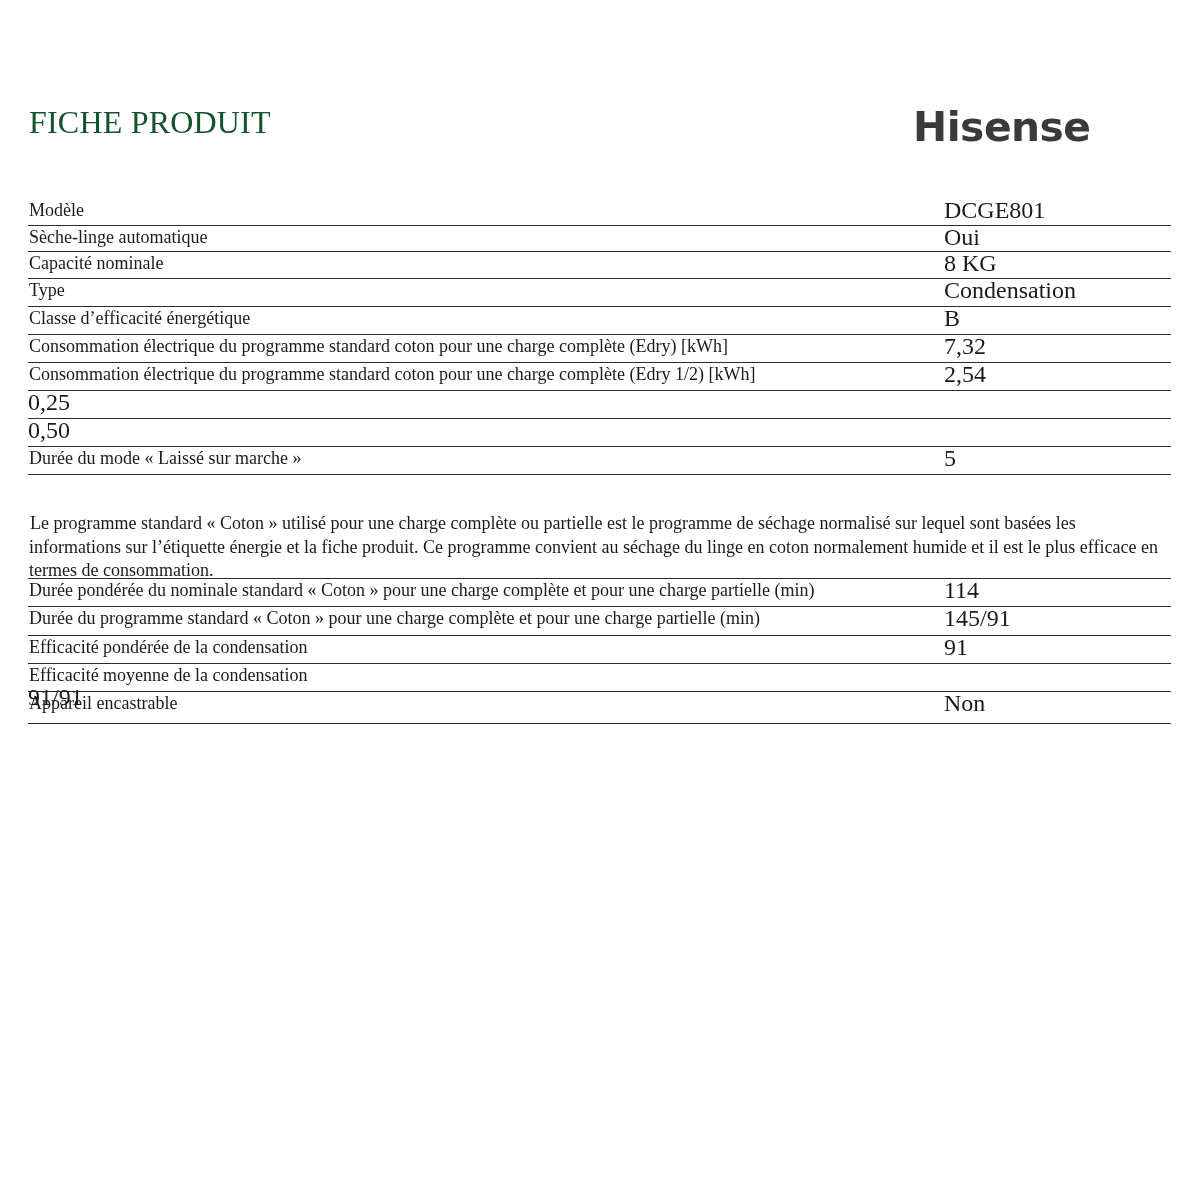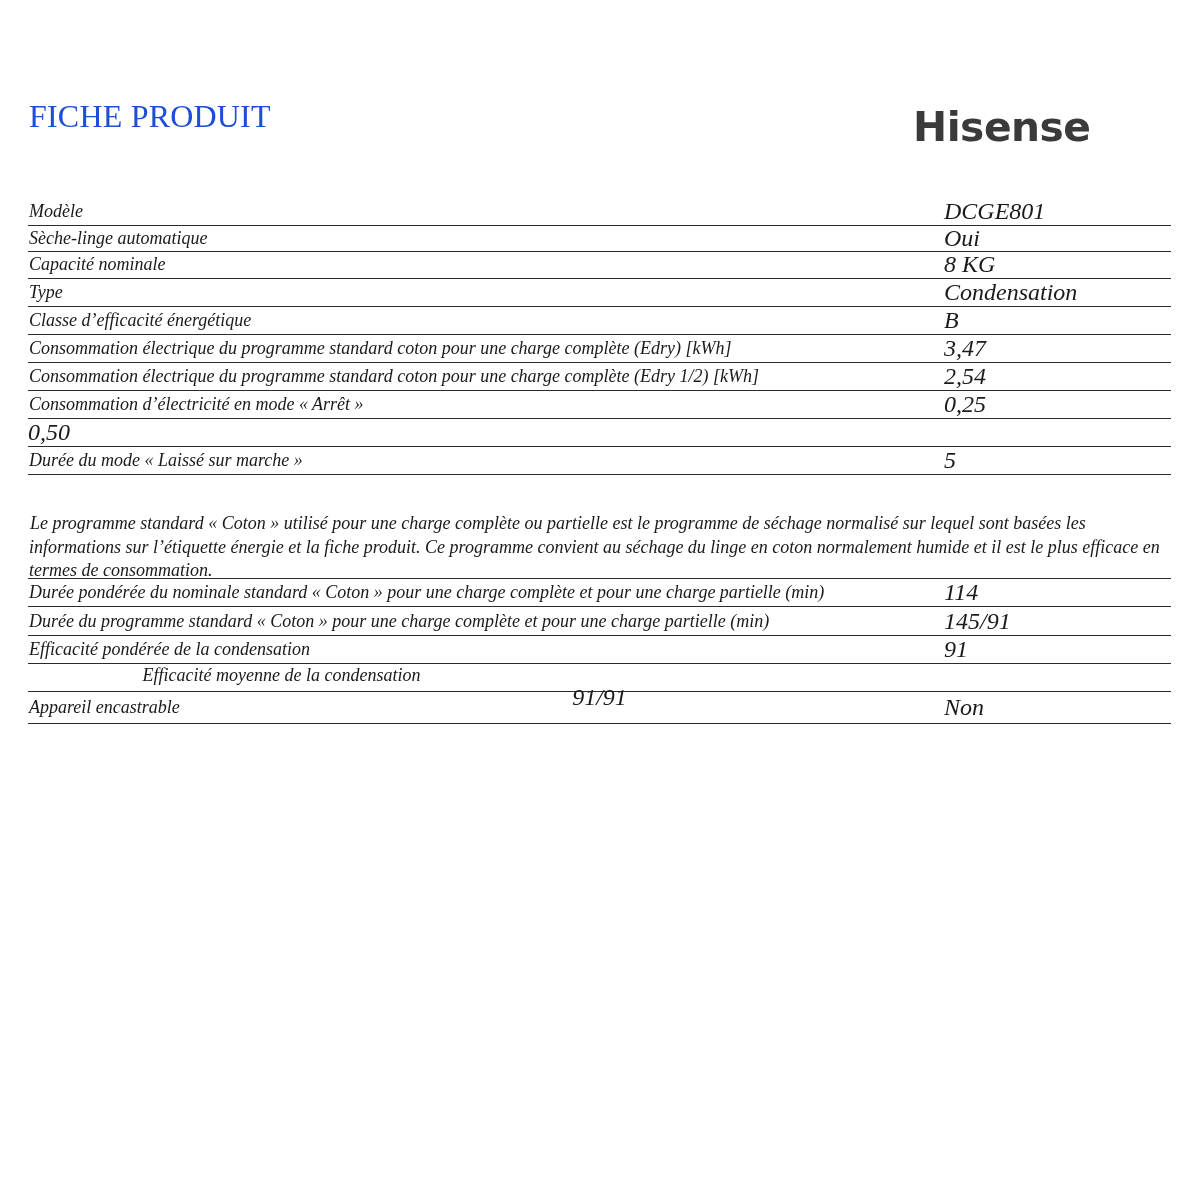--- a/index.html
+++ b/index.html
@@ -2,41 +2,40 @@
 <html><head>
   <meta charset="utf-8">
   <style>
     html, body { margin: 0; padding: 0; background: #ffffff; }
     body {
       width: 1200px; height: 1200px; position: relative; overflow: hidden;
       font-family: "DejaVu Serif", "Liberation Serif", serif;
       color: #1a1a1a;
     }
     .title {
-      position: absolute; left: 29px; top: 96px;
+      position: absolute; left: 29px; top: 102px;
       font-family: "Liberation Serif", "DejaVu Serif", serif;
-      font-size: 32px; letter-spacing: 0.2px; color: #1d4ed8;
+      font-size: 32px; letter-spacing: 0.2px; color: #14532d;
       line-height: 40px; white-space: nowrap;
     }
     .logo {
       position: absolute; left: 913px; top: 103px;
       font-family: "DejaVu Sans", "Liberation Sans", sans-serif;
       font-weight: bold; font-size: 40px; color: #3a3a3a;
       letter-spacing: -0.5px; line-height: 48px; white-space: nowrap;
       transform: scaleX(1.02); transform-origin: left center;
     }
     .table {
       position: absolute; left: 28px; top: 199px; width: 1143px;
     }
     .row {
       display: flex; border-bottom: 1.5px solid #2b2b2b;
       font-size: 16.5px; line-height: 22px;
-      height: 26.5px; align-items: center; box-sizing: border-box;
+      height: 26.5px; align-items: flex-start; box-sizing: border-box;
       padding-bottom: 1px;
-      font-style: italic;
     }
     .row .label {
       width: 915px; padding-left: 1px; white-space: nowrap;
       font-family: "Liberation Serif", "DejaVu Serif", serif;
       font-size: 18px;
     }
     .row .value {
       flex: 1; white-space: nowrap;
       font-family: "Liberation Serif", "DejaVu Serif", serif;
       font-size: 24px;
@@ -70,28 +69,27 @@
   <div class="row" style="height:28px;">
     <span class="label">Type</span>
     <span class="value">Condensation</span>
   </div>
   <div class="row" style="height:28px;">
     <span class="label">Classe d’efficacité énergétique</span>
     <span class="value">B</span>
   </div>
   <div class="row" style="height:28px;">
     <span class="label">Consommation électrique du programme standard coton pour une charge complète (Edry) [kWh]</span>
-    <span class="value">3,47</span>
+    <span class="value">7,32</span>
   </div>
   <div class="row" style="height:28.5px;">
     <span class="label">Consommation électrique du programme standard coton pour une charge complète (Edry 1/2) [kWh]</span>
     <span class="value">2,54</span>
   </div>
   <div class="row" style="height:28px;">
-    <span class="label">Consommation d’électricité en mode « Arrêt »</span>
     <span class="value">0,25</span>
   </div>
   <div class="row" style="height:28px;">
     <span class="value">0,50</span>
   </div>
   <div class="row" style="height:28px;">
     <span class="label">Durée du mode « Laissé sur marche »</span>
     <span class="value">5</span>
   </div>
   <div class="row note" style="height:73px;">

